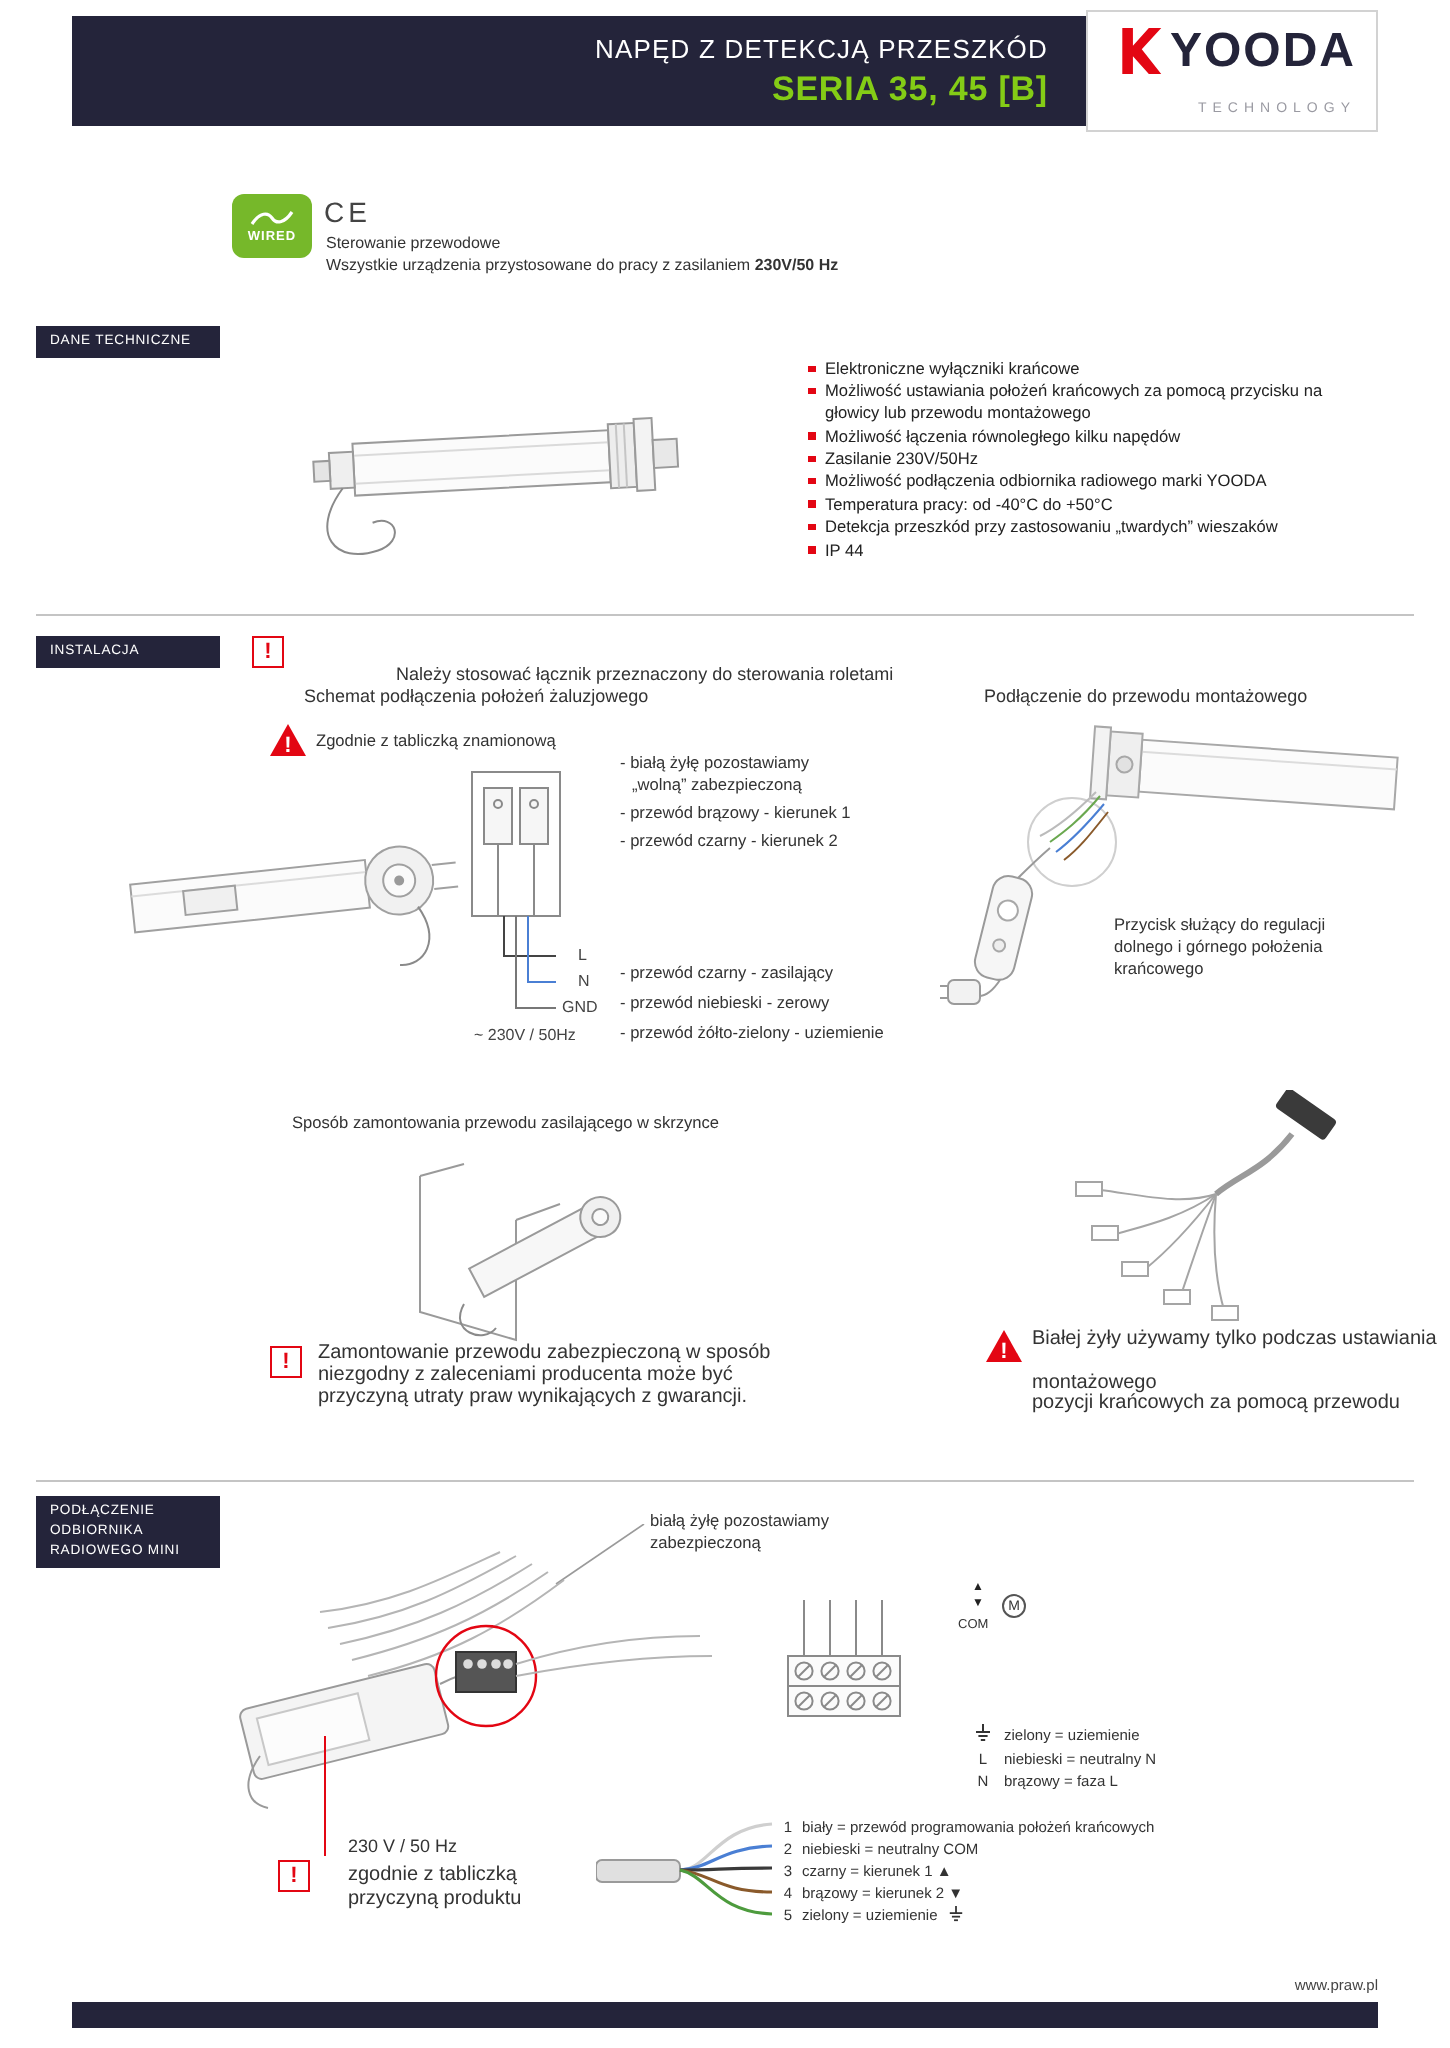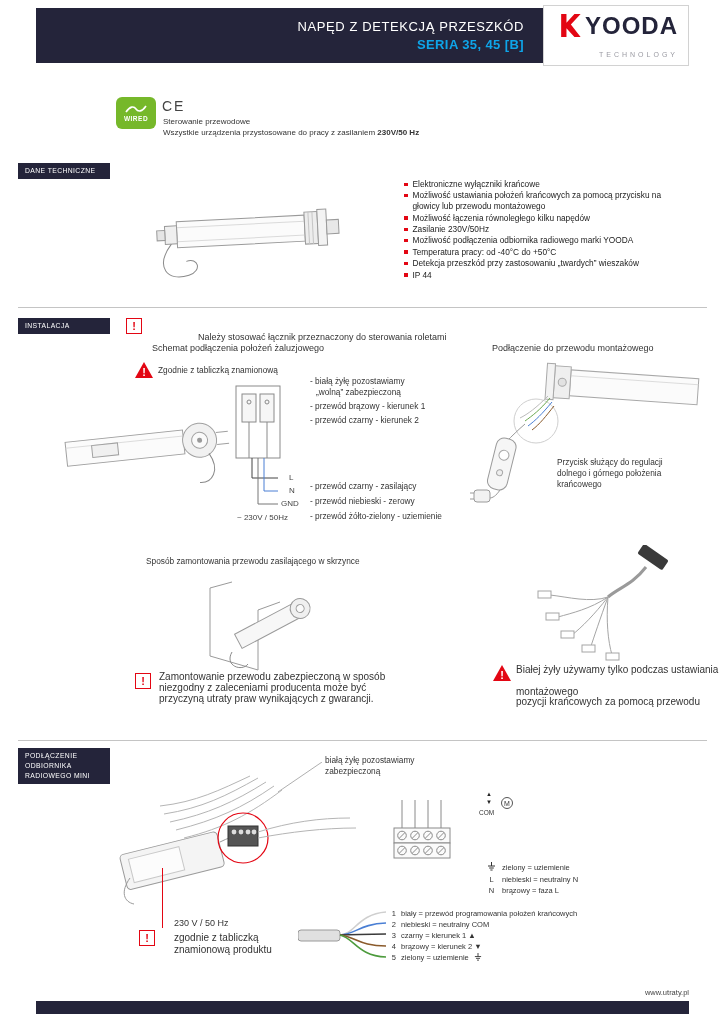--- a/index.html
+++ b/index.html
@@ -3,21 +3,21 @@
 <meta charset="utf-8">
 <style>
   * { margin:0; padding:0; box-sizing:border-box; }
   body { background:#ffffff; font-family:"Liberation Sans", sans-serif; }
   .page { position:relative; width:725px; height:1024px; background:#fff; overflow:hidden; color:#222; margin:0 auto; }
   .abs { position:absolute; }
   .seclabel { background:#24243a; color:#fff; font-size:6.8px; letter-spacing:.4px; line-height:10px; padding:3px 7px; width:92px; }
   .header-bar { left:36px; top:8px; width:653px; height:55px; background:#24243a; display:flex; }
   .header-titles { width:498px; height:55px; display:flex; flex-direction:column; justify-content:center; align-items:flex-end; padding-right:10px; }
   .ht1 { color:#fff; font-size:13px; letter-spacing:.6px; }
-  .ht2 { color:#0ea5e9; font-size:13px; font-weight:bold; letter-spacing:.4px; margin-top:3px;text-align:center; }
+  .ht2 { color:#84cc16; font-size:17px; font-weight:bold; letter-spacing:.4px; margin-top:3px;text-align:center; }
   .logo-box { left:543px; top:5px; width:146px; height:61px; background:#fff; border:1px solid #d2d2d2; display:flex; flex-direction:column; justify-content:center; align-items:flex-end; padding:0 10px;gap:12px; }
   .logo-row { display:flex; align-items:center; gap:4px; }
   .logo-brand { font-size:24px; font-weight:bold; color:#24243a; letter-spacing:1px; line-height:24px; }
   .logo-sub { font-size:7px; letter-spacing:3px; color:#9a9aa2; margin-top:1px; }
   .wired { left:116px; top:97px; width:40px; height:32px; background:#76b82a; border-radius:6px; display:flex; flex-direction:column; align-items:center; justify-content:center; gap:1px; }
   .wired span { color:#fff; font-size:6.5px; font-weight:bold; letter-spacing:.5px; }
   .ce { left:162px; top:98px; font-size:14px; letter-spacing:2px; color:#444; }
   .intro-line { font-size:8px; color:#333; }
   .bullets { left:404px; top:179px; width:264px; }
   .bullet-row { display:flex; gap:5px; font-size:8.3px; line-height:10.8px; margin-bottom:.6px; color:#222; }
@@ -395,18 +395,18 @@
       <path d="M42,29 C56,32 60,50 88,51" stroke="#4d9b3d" stroke-width="1.6"></path>
     </g>
   </svg>
 
   <div class="abs redline" style="left:162px; top:868px; height:60px;"></div>
   <div class="abs warnbox" style="left:139px; top:930px;">
       <span>!</span>
     </div>
   <div class="abs" style="left:174px; top:918px; font-size:9px; color:#333;">230 V / 50 Hz</div>
   <div class="abs n8" style="left:174px; top:932px;">zgodnie z tabliczką</div>
-  <div class="abs n8" style="left:174px; top:944px;">znamionową produktu</div>
-
-  <div class="abs url">www.utraty.pl</div>
+  <div class="abs n8" style="left:174px; top:944px;">przyczyną produktu</div>
+
+  <div class="abs url">www.praw.pl</div>
   <div class="abs footer-bar"></div>
 
 </div>
 
 </body></html>

